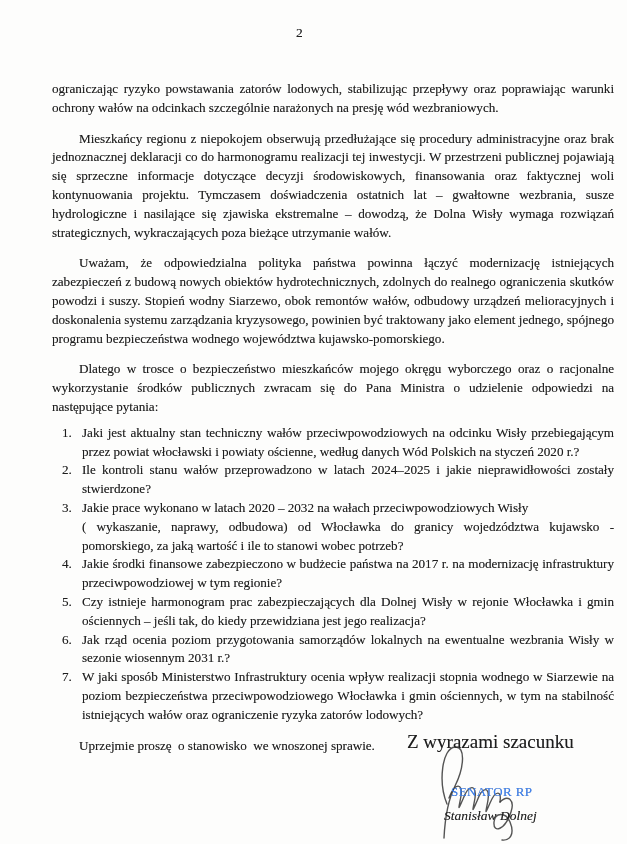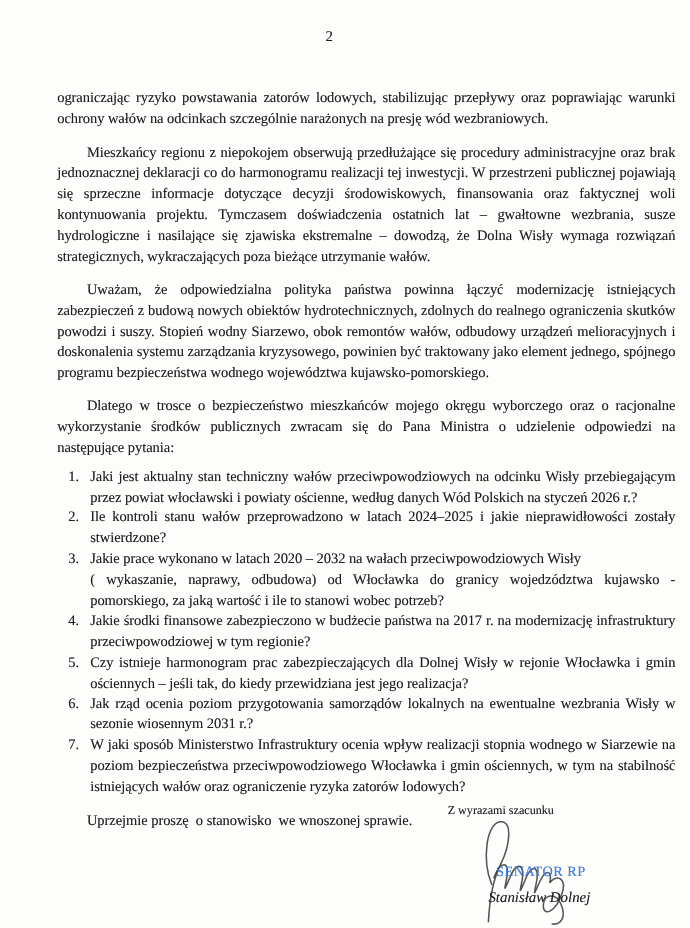--- a/index.html
+++ b/index.html
@@ -25,21 +25,21 @@
   }
   p.para { margin:12px 0 5px 0; text-indent:27px; }
   p.para.no-indent { text-indent:0; }
   .q-list { margin:7px 0 0 0; padding:0; list-style:none; }
   .q-item { display:flex; margin:0; }
   .q-num { flex:0 0 30px; box-sizing:border-box; padding-left:10px; }
   .q-text { flex:1; text-align:justify; white-space:pre-line; }
   .closing-request { margin-top:21px; text-indent:0; white-space:pre-wrap; }
   .salutation {
     position:absolute; top:731px; left:407px;
-    font-size:11px;
+    font-size:19px;
   }
   .signer-title {
     position:absolute; top:784px; left:451px;
     font-size:13px; letter-spacing:0.4px; color:#3b82f6;
   }
   .signer-name {
     position:absolute; top:808px; left:444px;
     font-size:13.5px; font-style:italic; color:#222;
   }
   .signature-svg {
@@ -61,21 +61,21 @@
   <div class="content">
 
     <p class="para no-indent">ograniczając ryzyko powstawania zatorów lodowych, stabilizując przepływy oraz poprawiając warunki ochrony wałów na odcinkach szczególnie narażonych na presję wód wezbraniowych.</p>
     <p class="para">Mieszkańcy regionu z niepokojem obserwują przedłużające się procedury administracyjne oraz brak jednoznacznej deklaracji co do harmonogramu realizacji tej inwestycji. W przestrzeni publicznej pojawiają się sprzeczne informacje dotyczące decyzji środowiskowych, finansowania oraz faktycznej woli kontynuowania projektu. Tymczasem doświadczenia ostatnich lat – gwałtowne wezbrania, susze hydrologiczne i nasilające się zjawiska ekstremalne – dowodzą, że Dolna Wisły wymaga rozwiązań strategicznych, wykraczających poza bieżące utrzymanie wałów.</p>
     <p class="para">Uważam, że odpowiedzialna polityka państwa powinna łączyć modernizację istniejących zabezpieczeń z budową nowych obiektów hydrotechnicznych, zdolnych do realnego ograniczenia skutków powodzi i suszy. Stopień wodny Siarzewo, obok remontów wałów, odbudowy urządzeń melioracyjnych i doskonalenia systemu zarządzania kryzysowego, powinien być traktowany jako element jednego, spójnego programu bezpieczeństwa wodnego województwa kujawsko-pomorskiego.</p>
     <p class="para">Dlatego w trosce o bezpieczeństwo mieszkańców mojego okręgu wyborczego oraz o racjonalne wykorzystanie środków publicznych zwracam się do Pana Ministra o udzielenie odpowiedzi na następujące pytania:</p>
 
     <div class="q-list">
       <div class="q-item">
         <span class="q-num">1.</span>
-        <span class="q-text">Jaki jest aktualny stan techniczny wałów przeciwpowodziowych na odcinku Wisły przebiegającym przez powiat włocławski i powiaty ościenne, według danych Wód Polskich na styczeń 2026 r.?</span>
+        <span class="q-text">Jaki jest aktualny stan techniczny wałów przeciwpowodziowych na odcinku Wisły przebiegającym przez powiat włocławski i powiaty ościenne, według danych Wód Polskich na styczeń 2020 r.?</span>
       </div>
       <div class="q-item">
         <span class="q-num">2.</span>
         <span class="q-text">Ile kontroli stanu wałów przeprowadzono w latach 2024–2025 i jakie nieprawidłowości zostały stwierdzone?</span>
       </div>
       <div class="q-item">
         <span class="q-num">3.</span>
         <span class="q-text">Jakie prace wykonano w latach 2020 – 2032 na wałach przeciwpowodziowych Wisły
 ( wykaszanie, naprawy, odbudowa) od Włocławka do granicy wojedzództwa kujawsko - pomorskiego, za jaką wartość i ile to stanowi wobec potrzeb?</span>
       </div>

